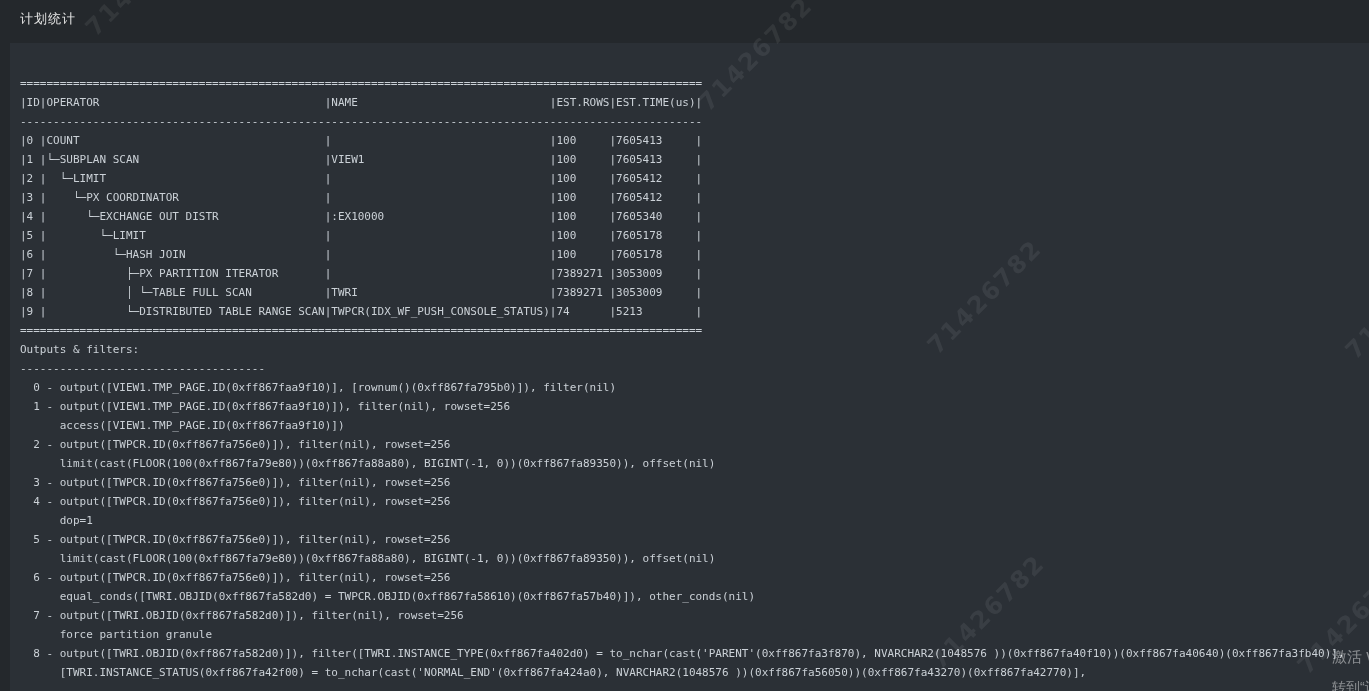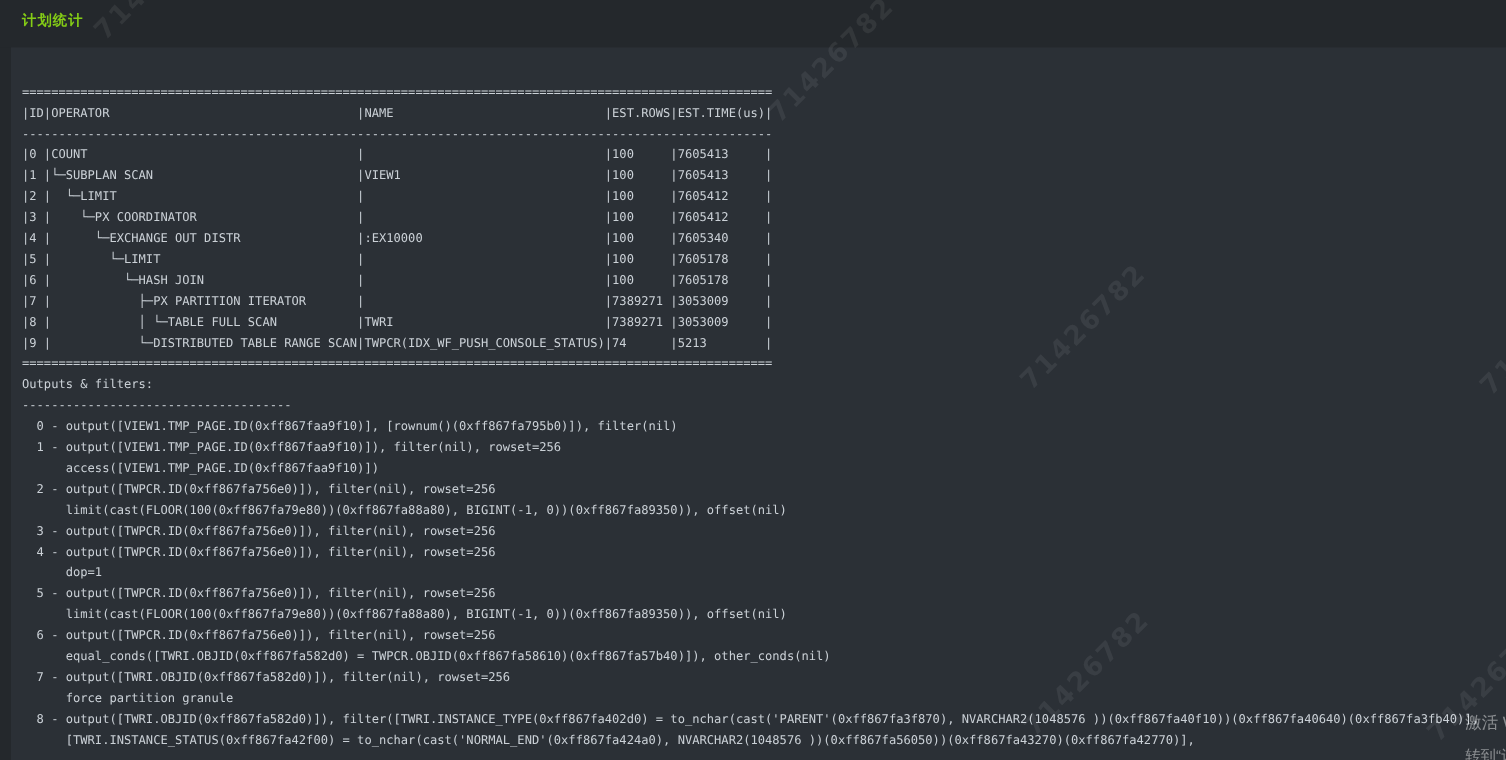--- a/index.html
+++ b/index.html
@@ -9,21 +9,21 @@
     overflow:hidden;
     position:relative;
     font-family:"Liberation Sans",sans-serif;
   }
   .top-bar{
     position:absolute;left:0;top:0;width:1369px;height:43px;
     background:#24282c;
   }
   .page-title{
     position:absolute;left:20px;top:10px;
-    font-size:13px;font-weight:bold;color:#84cc16;
+    font-size:13px;font-weight:normal;color:#e5e5e5;
     letter-spacing:1px;
     text-align:center;
   }
   .content-panel{
     position:absolute;left:10px;top:43px;width:1359px;height:648px;
     background:#2b3036;
   }
   .plan-pre{
     position:absolute;left:10px;top:31px;
     margin:0;

